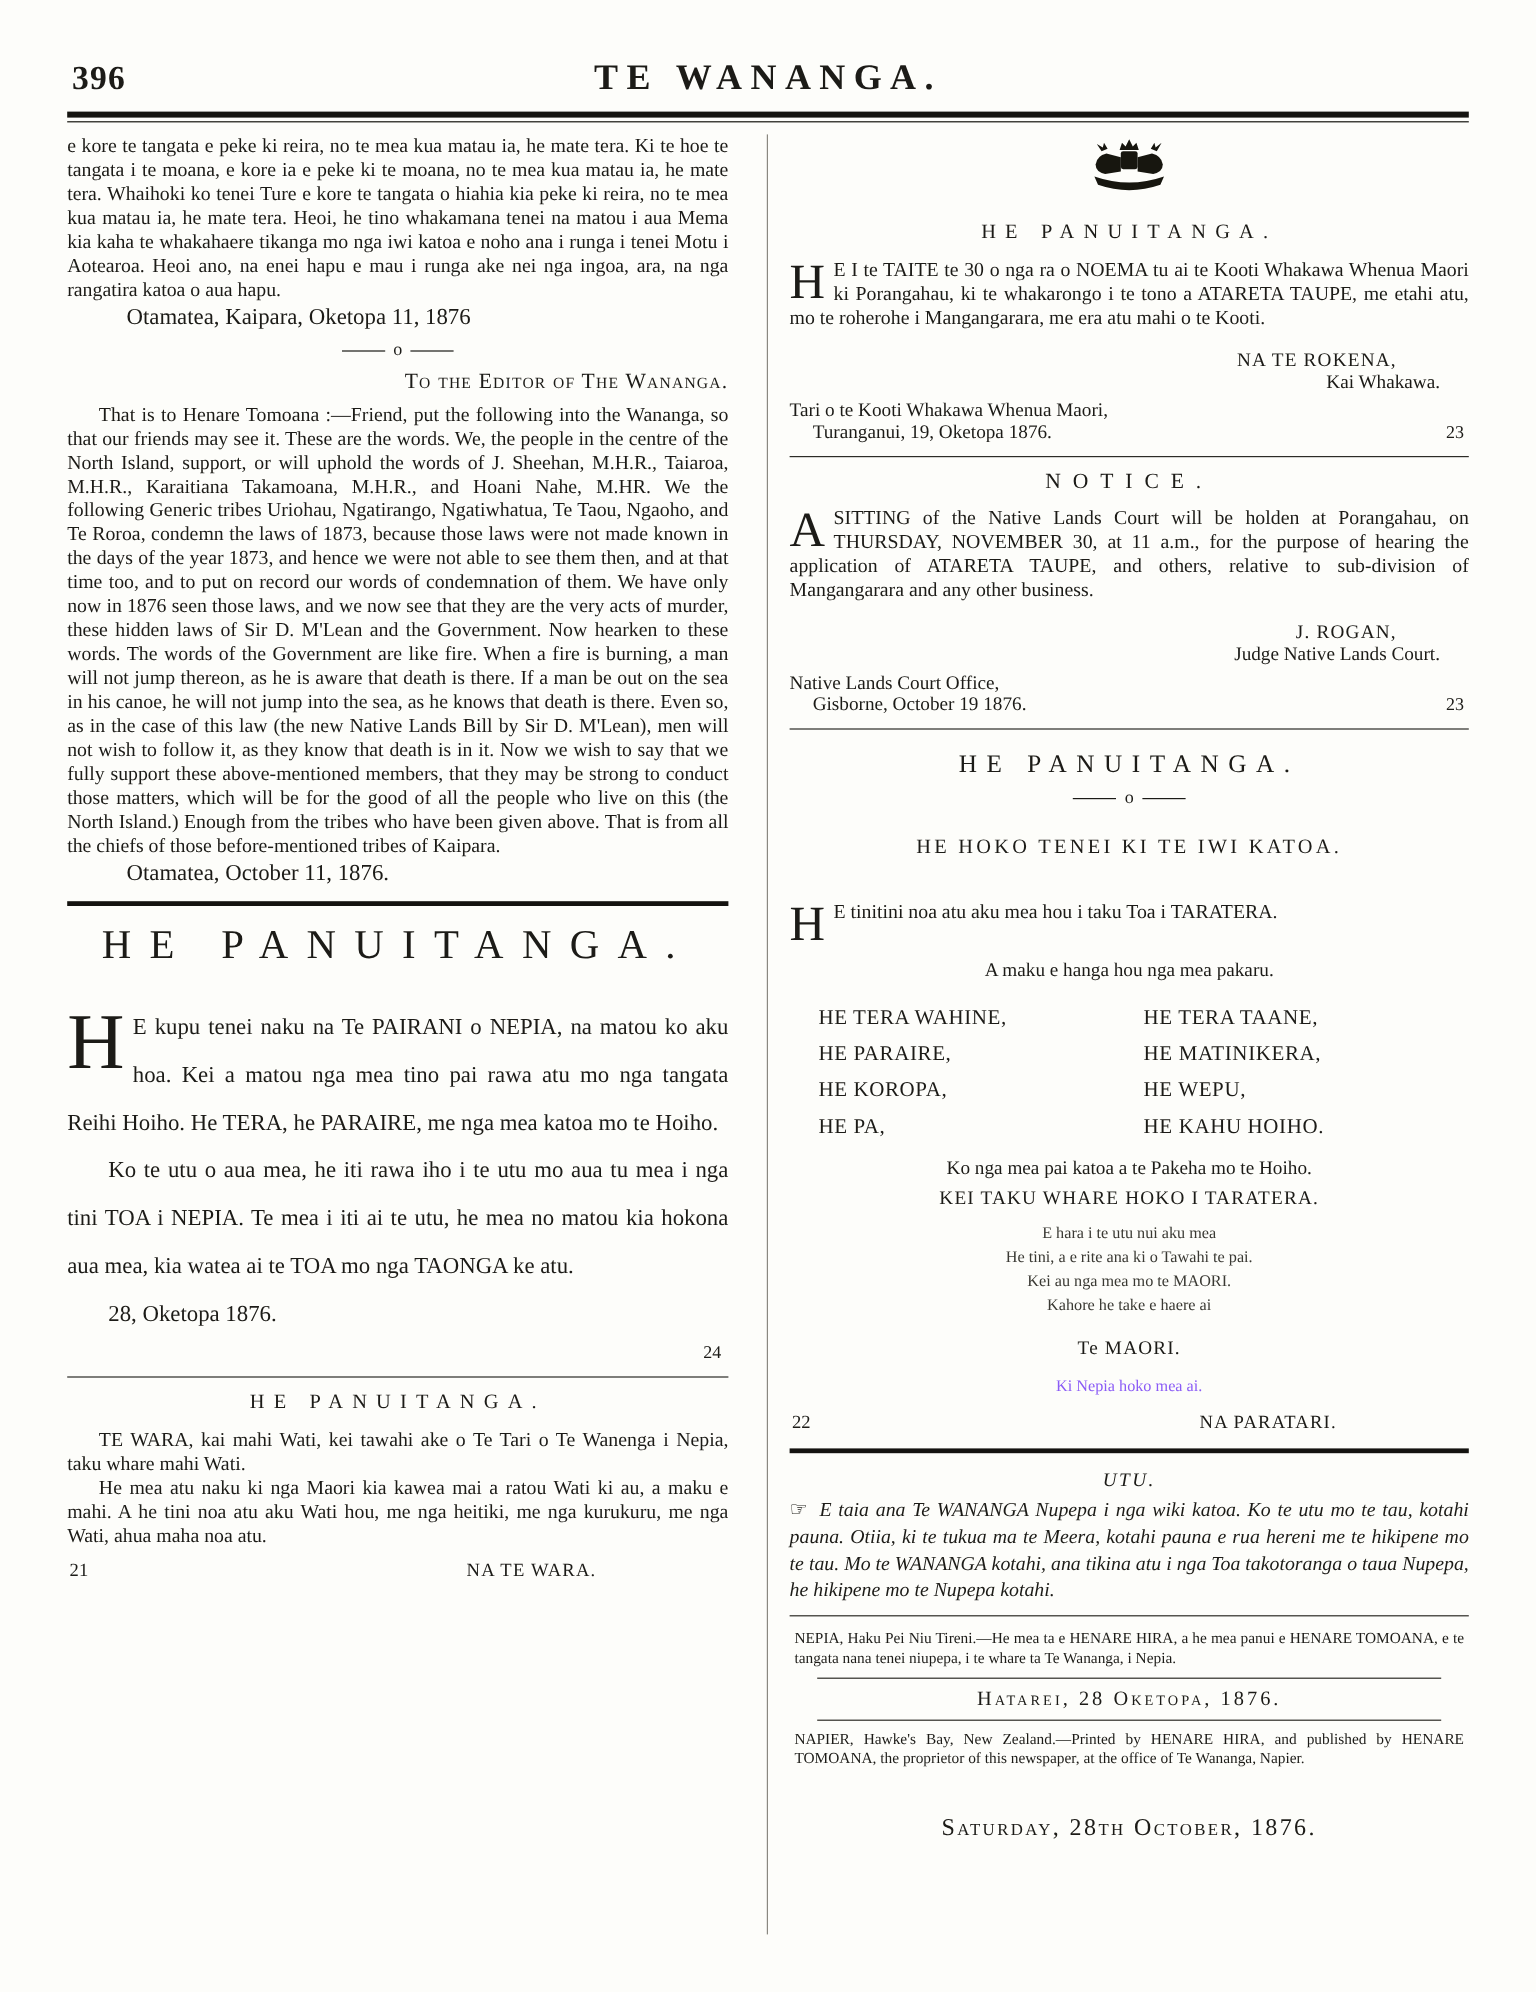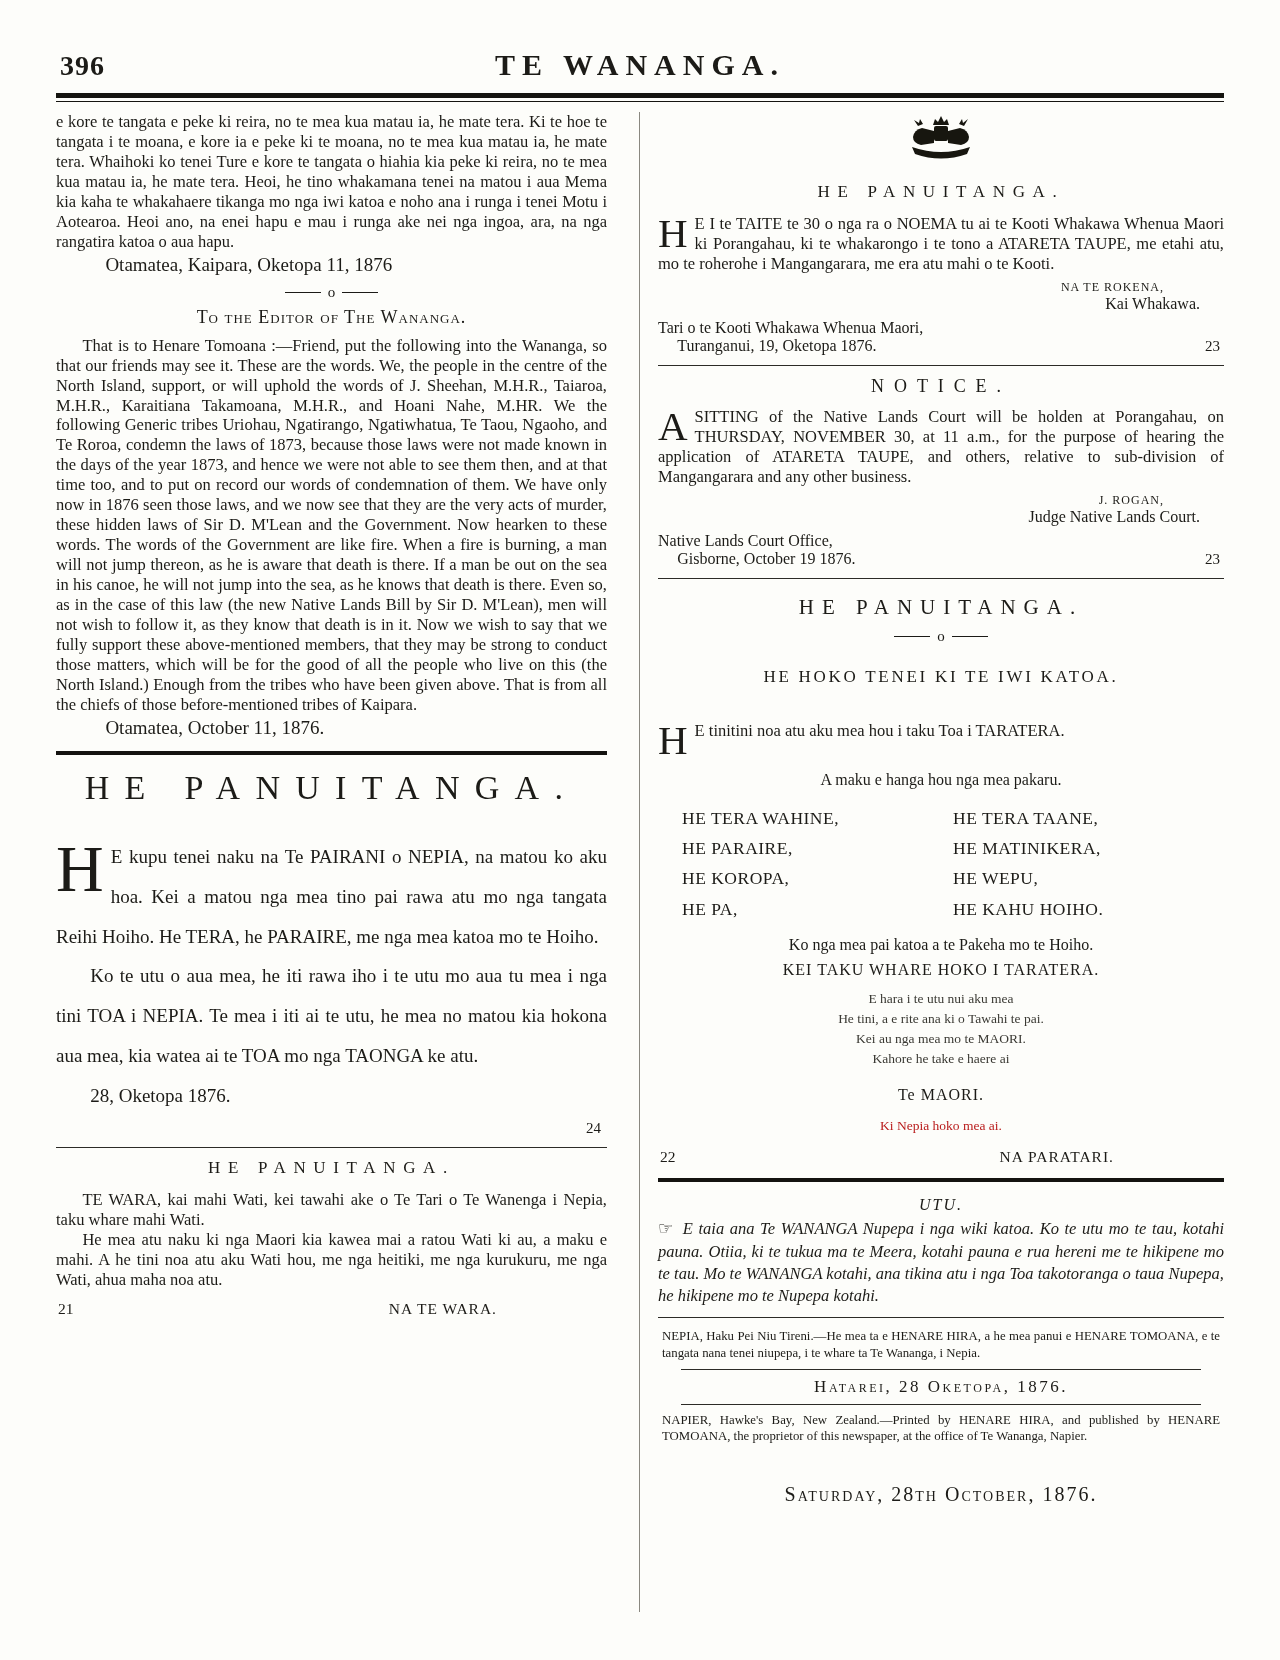--- a/index.html
+++ b/index.html
@@ -18,21 +18,21 @@
   .columns { display:flex; margin-top:10px; height:1500px; }
   .col { width:50%; }
   .col-left { padding-right:32px; border-right:1px solid #8a8880; }
   .col-right { padding-left:18px; }
   
   .body-text { font-size:16.5px; line-height:1.21; text-align:justify; }
   .indent { text-indent:1.6em; }
   .dateline { font-size:19px; margin:2px 0 2px 2.6em; }
   .divider-o { display:flex; align-items:center; justify-content:center; margin:8px 0 6px 0; font-size:15px; }
   .divider-o::before, .divider-o::after { content:""; border-top:1px solid #1c1b17; width:36px; margin:0 7px; }
-  .sc-heading { text-align:center; font-variant:small-caps; font-size:18px; letter-spacing:1px; margin:4px 0 8px 0; font-weight:400; }
+  .sc-heading { text-align:right; font-variant:small-caps; font-size:18px; letter-spacing:1px; margin:4px 0 8px 0; font-weight:400; }
   .rule-heavy { border-top:4px solid #141310; margin:12px 0 14px 0; }
   .rule-thin { border-top:1px solid #2c2b26; margin:10px 0; }
   .rule-partial { border-top:1px solid #2c2b26; width:92%; margin:7px auto; }
   
   .panui-big { text-align:center; font-size:34px; font-weight:400; letter-spacing:0.45em; margin:14px 0 30px 0; white-space:nowrap; }
   .panui-med { text-align:center; font-size:21px; font-weight:400; letter-spacing:0.38em; margin:16px 0 8px 0; }
   .panui-small { text-align:center; font-size:17px; font-weight:400; letter-spacing:0.45em; margin:10px 0 12px 0; }
   .notice-heading { text-align:center; font-size:18px; font-weight:400; letter-spacing:0.55em; margin:8px 0 10px 0; }
   .kupu-heading { text-align:center; font-size:17px; font-weight:400; letter-spacing:0.16em; margin:22px 0 34px 0; }
   
@@ -40,35 +40,35 @@
   .dropcap-xl { font-size:66px; line-height:0.8; padding-top:6px; }
   .dropcap-md { font-size:41px; line-height:0.82; padding-top:3px; }
   
   .ad-wide { font-size:19px; line-height:2.1; text-align:justify; }
   .ad-wide.indent { text-indent:1.8em; }
   .ad-date { margin-left:1.8em; }
   .ref-right { text-align:right; font-size:15px; margin:4px 6px 0 0; }
   .sig-row { display:flex; justify-content:space-between; font-size:15.5px; margin-top:10px; padding:0 0 0 2px;gap:28px; }
   .sig-row .sig-mid { margin-right:110px; letter-spacing:1px; }
   
-  .sig-name { text-align:right; padding-right:60px; font-size:12px; letter-spacing:1px; margin-top:6px; }
+  .sig-name { text-align:right; padding-right:60px; font-size:16px; letter-spacing:1px; margin-top:17px; }
   .sig-role { text-align:right; padding-right:24px; font-size:16px; }
   .addr-row { display:flex; justify-content:space-between; align-items:flex-end; margin-top:6px; font-size:16px; }
   .addr2 { margin-left:1.2em; }
   .ref-num { font-size:15px; padding-right:4px; }
   .crest-wrap { text-align:center; margin:2px 0 6px 0; }
   
   .taratera-line { font-size:16.5px; margin-bottom:14px; }
   .center-line { text-align:center; font-size:16px; margin:7px 0; }
   .center-line.caps { letter-spacing:1px; }
   .goods-list { display:flex; margin:14px 0 12px 24px; font-size:17.5px; line-height:1.72; letter-spacing:0.5px; }
   .goods-col { width:50%; }
   .small-lines { text-align:center; font-size:13.5px; line-height:1.5; color:#3a3933; margin:10px 0 6px 0; }
   .maori-line { text-align:center; font-size:16px; margin:16px 0 14px 0; letter-spacing:1px;font-family:Liberation Serif, serif; }
-  .nepia-line { text-align:center; font-size:13.5px; color:#b91c1c; margin:8px 0 14px 0; }
+  .nepia-line { text-align:center; font-size:13.5px; color:#8b5cf6; margin:8px 0 14px 0; }
   
   .utu-heading { text-align:center; font-style:italic; font-size:16px; font-weight:400; letter-spacing:2px; margin:6px 0 4px 0; }
   .utu-text { font-style:italic; font-size:16.5px; line-height:1.35; text-align:justify; }
   .hand { font-style:normal; font-size:17px; padding-right:4px; }
   .imprint { font-size:12.8px; line-height:1.3; text-align:justify; padding:0 4px; }
   .hatarei { text-align:center; font-variant:small-caps; font-size:17px; letter-spacing:2.5px; margin:4px 0; }
   .footer-date { text-align:center; font-variant:small-caps; font-size:20px; letter-spacing:2px; margin-top:38px; }
   .clearfix::after { content:""; display:block; clear:both; }
 </style>
 </head>

